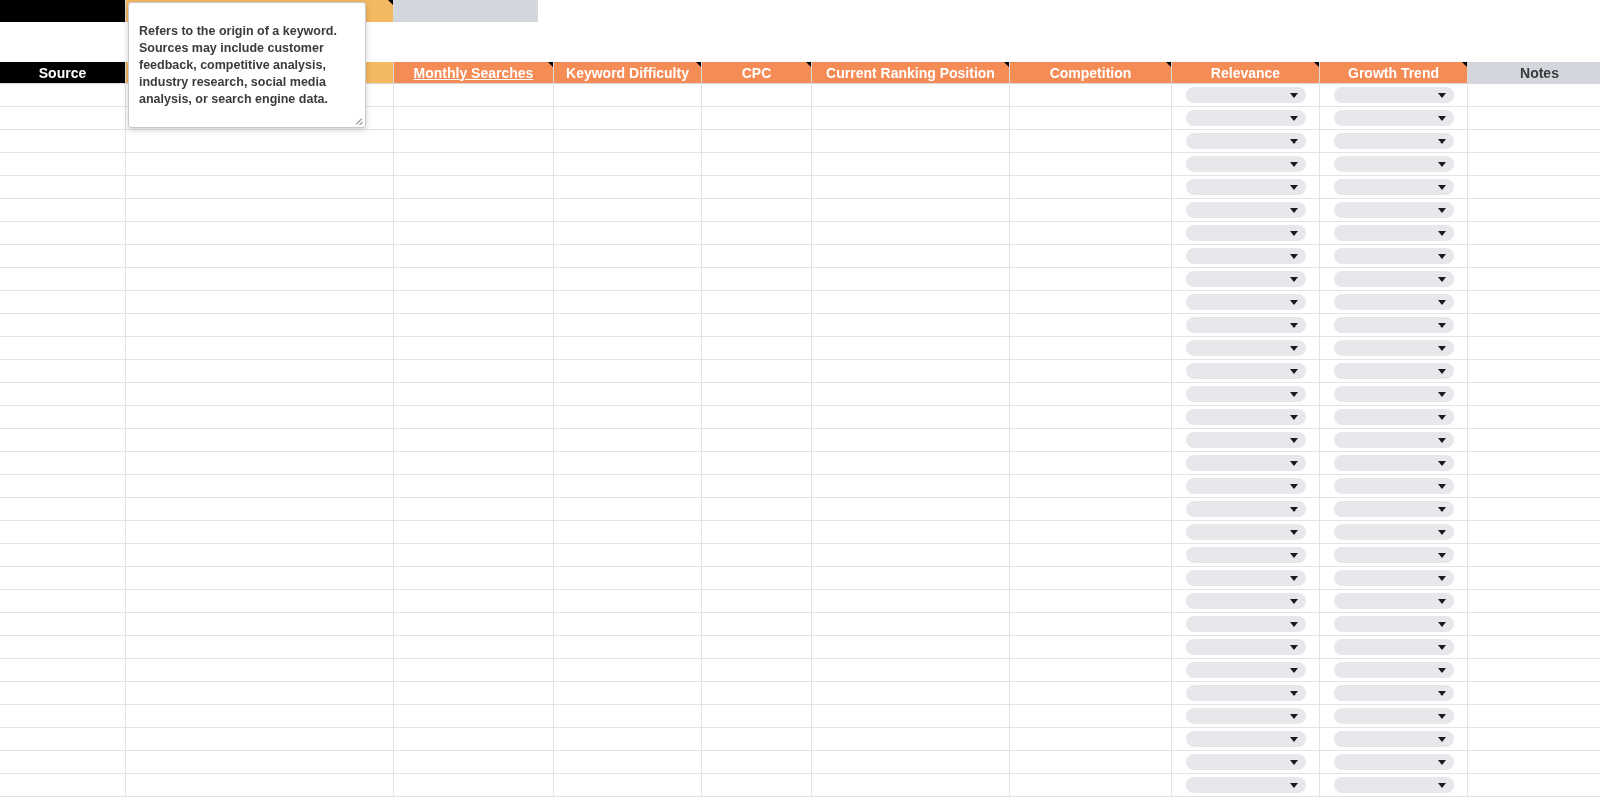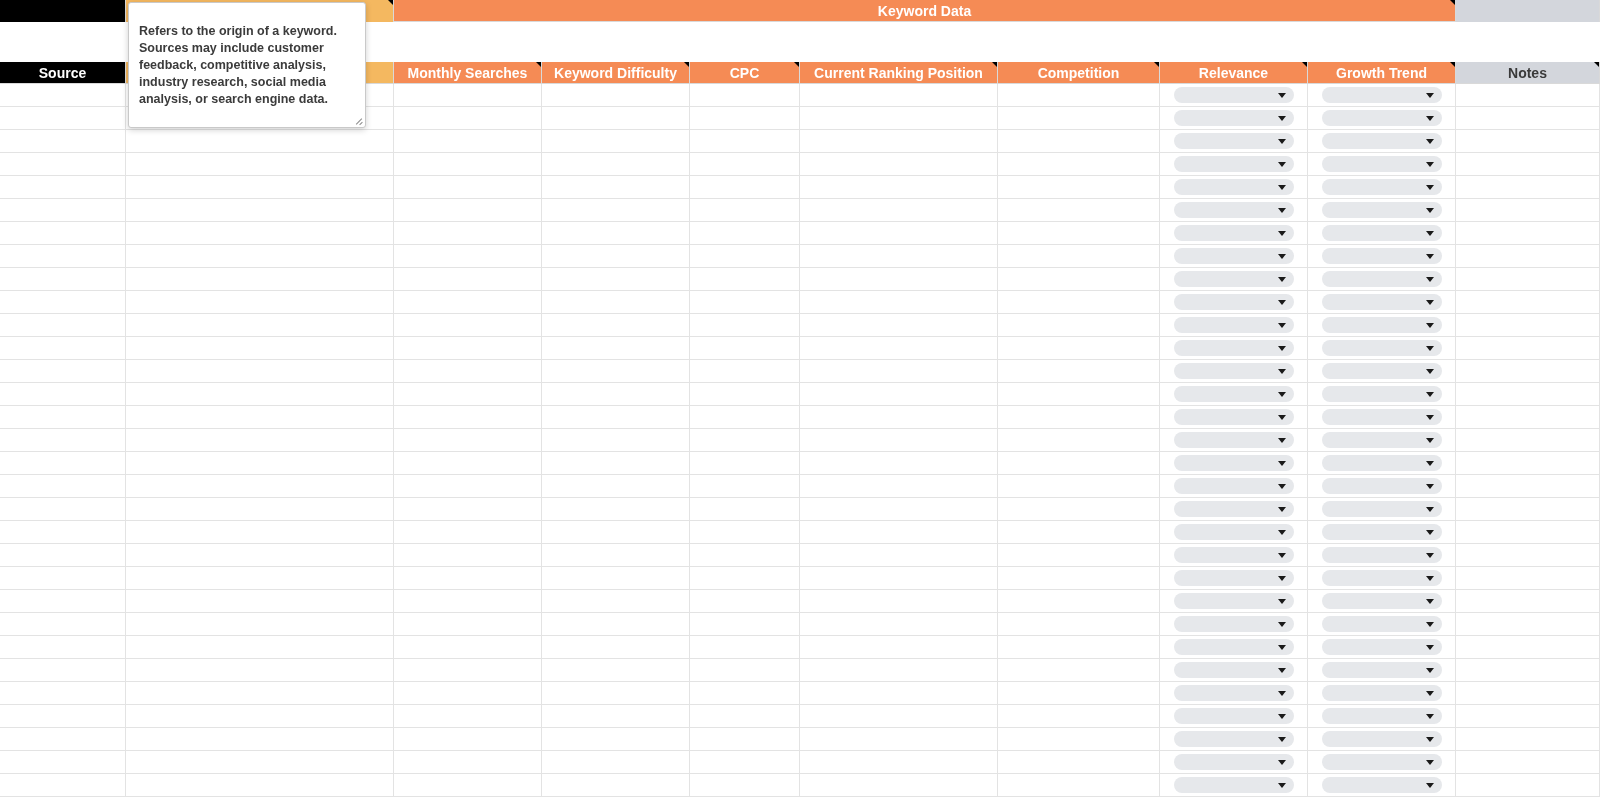--- a/index.html
+++ b/index.html
@@ -20,21 +20,21 @@
       align-items: center;
       justify-content: center;
       position: relative;
       font-weight: 700;
       font-size: 14px;
       flex-shrink: 0;
     }
 
     .col-source  { width: 126px; }
     .col-kw      { width: 268px; }
-    .col-monthly { width: 148px; }
+    .col-monthly { width: 160px; text-decoration: underline; }
     .col-diff    { width: 148px; }
     .col-cpc     { width: 110px; }
     .col-rank    { width: 198px; text-align: center; }
     .col-comp    { width: 162px; }
     .col-rel     { width: 148px; }
     .col-growth  { width: 148px; }
     .col-notes   { width: 144px; }
 
     .black-bg { background: #000000; color: #ffffff; }
     .orange-bg { background: #f58b55; color: #ffffff; }
@@ -123,24 +123,20 @@
 
 <div class="sheet">
 
   <div class="header-container">
 
     <div class="header-row1">
       <div class="cell col-source black-bg" style="border-bottom:none;"></div>
       <div class="cell col-kw yellow-bg" style="border-bottom:none;">
           <span class="tri"></span>
         </div>
-      <div class="cell merged-keyword-data orange-bg">
-        <span>Keyword Data</span>
-        <span class="tri"></span>
-      </div>
       <div class="cell col-notes gray-bg" style="border-bottom:none;"></div>
     </div>
 
     <div class="header-row2">
       <div class="cell col-source black-bg">
         <span>Source</span>
       </div>
       <div class="cell col-kw yellow-bg"></div>
       <div class="cell col-monthly orange-bg">
         <span>Monthly Searches</span>

